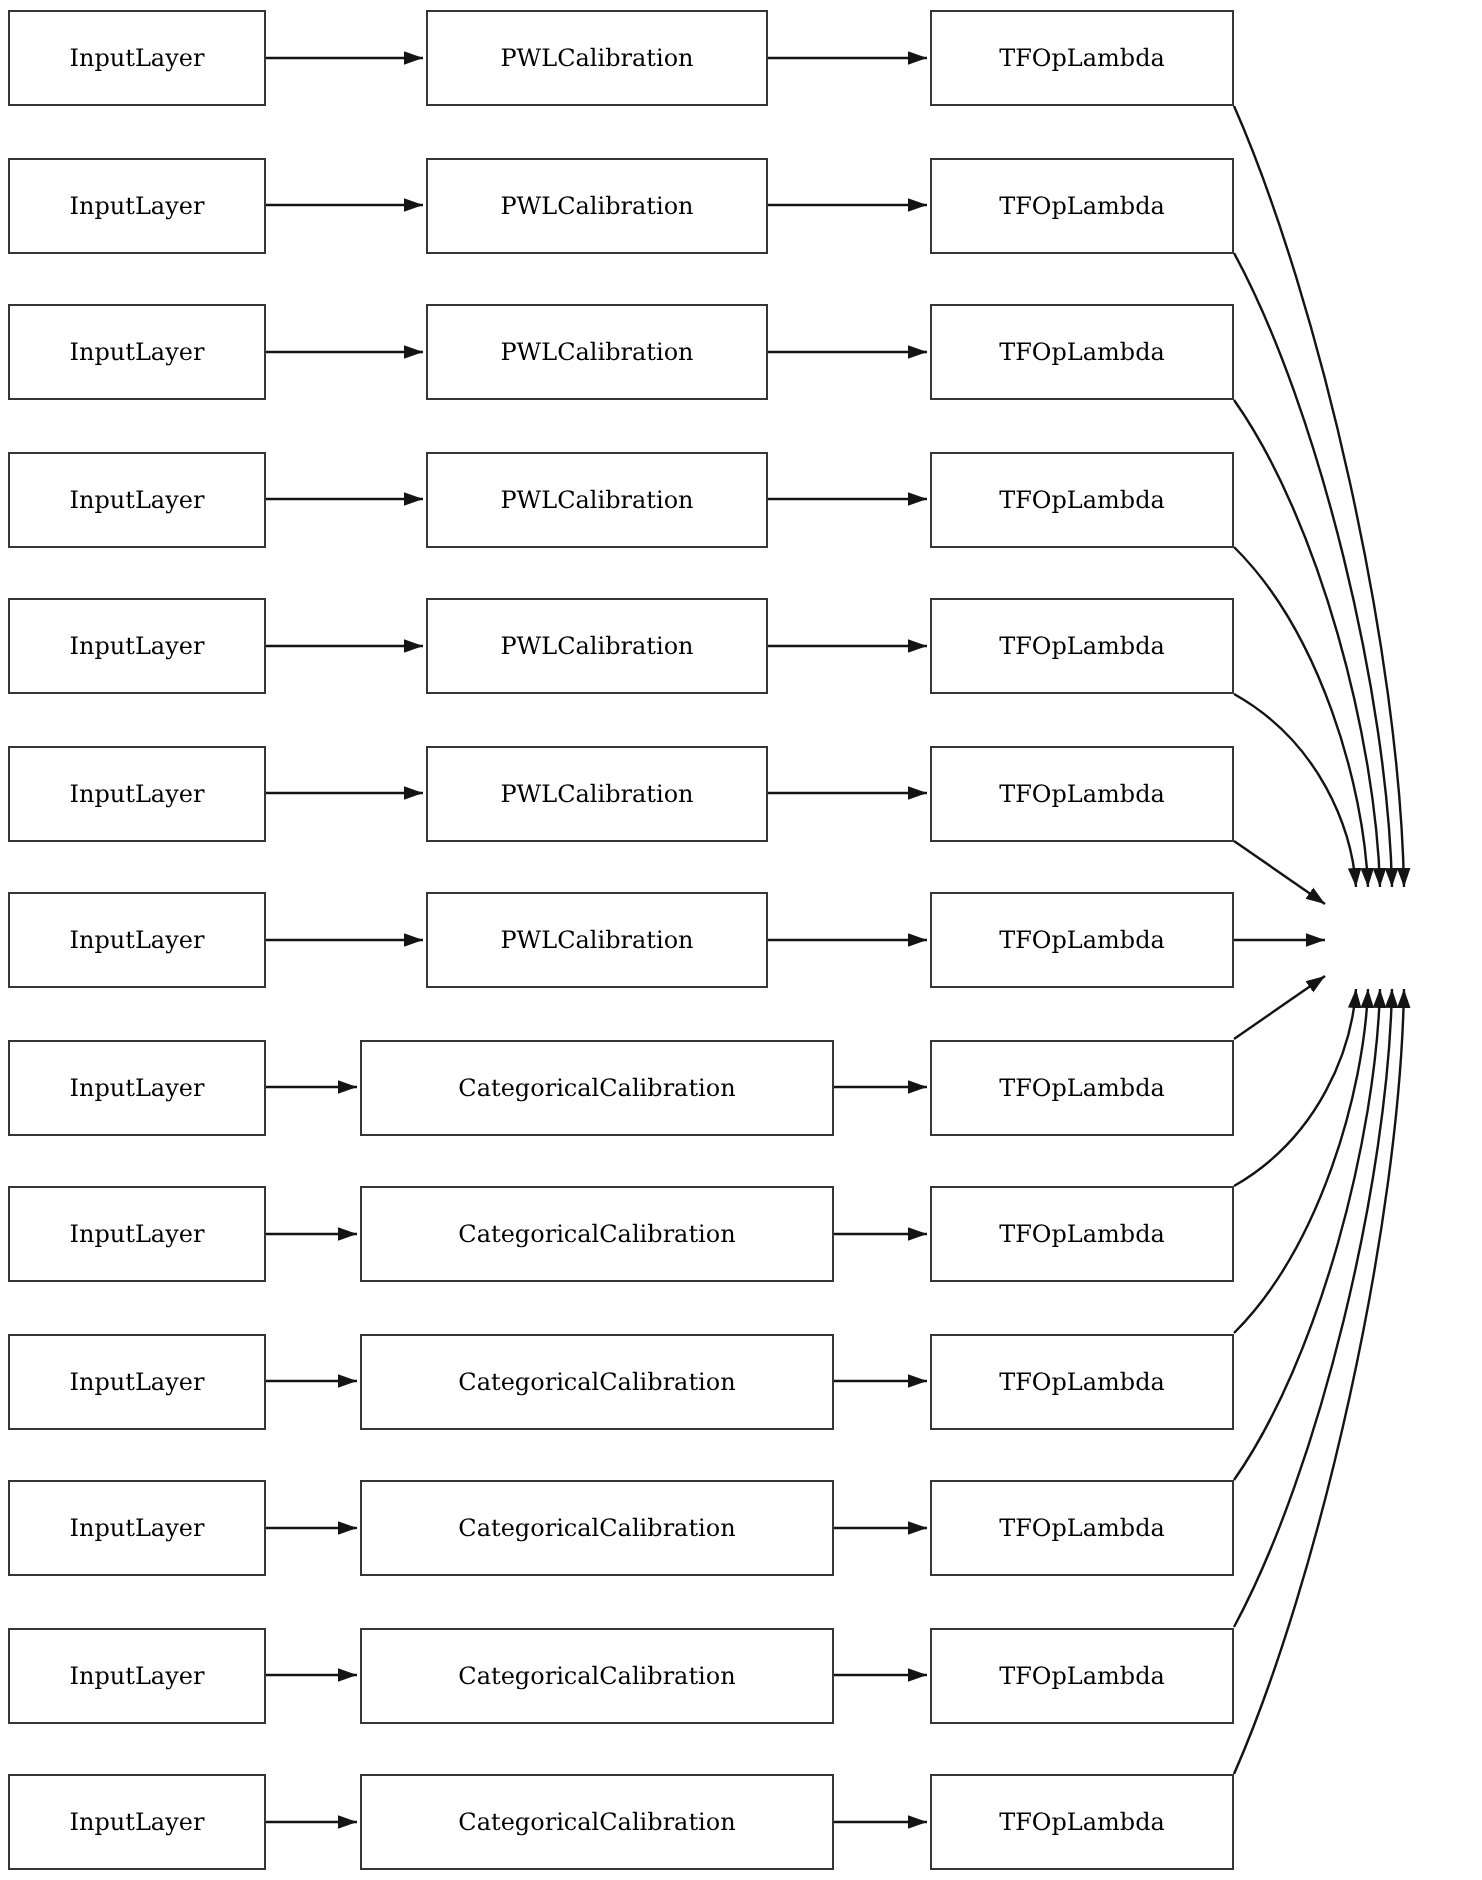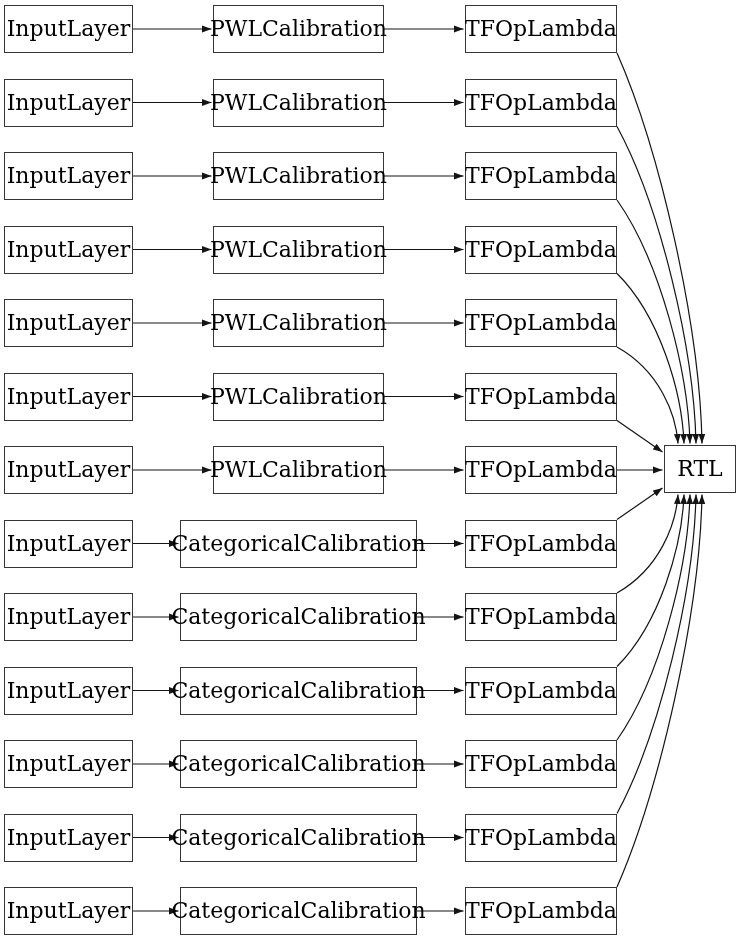--- a/index.html
+++ b/index.html
@@ -24,21 +24,21 @@
   .node {
     position: absolute;
     height: 48px;
     box-sizing: border-box;
     border: 1.4px solid #363636;
     background: #ffffff;
     color: #000000;
     display: flex;
     align-items: center;
     justify-content: center;
-    font-size: 22px;
+    font-size: 12px;
     line-height: 1;
     white-space: nowrap;
   }
 </style>
 </head>
 <body>
 
 <div class="canvas">
 
   <svg class="edges" width="741" height="940" viewBox="0 0 741 940">
@@ -135,15 +135,14 @@
   <div class="node" style="left:465px;top:740px;width:152px">TFOpLambda</div>
 
   <div class="node" style="left:4px;top:813.5px;width:129px">InputLayer</div>
   <div class="node" style="left:180px;top:813.5px;width:237px">CategoricalCalibration</div>
   <div class="node" style="left:465px;top:813.5px;width:152px">TFOpLambda</div>
 
   <div class="node" style="left:4px;top:887px;width:129px">InputLayer</div>
   <div class="node" style="left:180px;top:887px;width:237px">CategoricalCalibration</div>
   <div class="node" style="left:465px;top:887px;width:152px">TFOpLambda</div>
 
-  <div class="node" style="left:664px;top:445px;width:72px">RTL</div>
 
 </div>
 
 </body></html>

